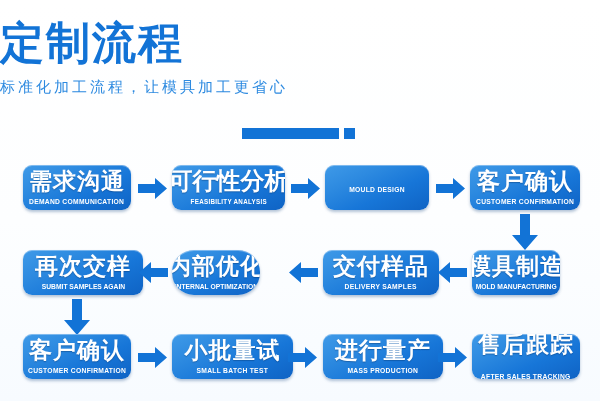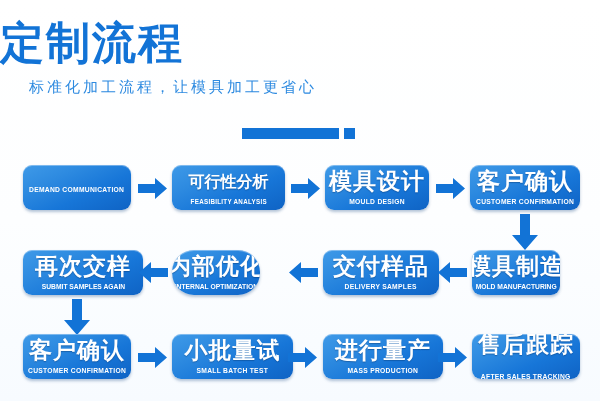--- a/index.html
+++ b/index.html
@@ -24,21 +24,20 @@
     color:#1273d6;
     margin-top:17px;
     text-shadow:0 1px 0 rgba(255,255,255,.6);
   }
   .subtitle{
     font-family:"DejaVu Sans","Liberation Sans",sans-serif;
     font-size:15px;
     letter-spacing:3px;
     color:#2d8ae0;
     margin-top:9px;
-    margin-left:29px;
   }
   .divider{position:absolute;left:0;top:128px;width:600px;height:11px;}
   .divider .bar{position:absolute;left:242px;top:0;width:97px;height:11px;background:#1273d6;}
   .divider .sq{position:absolute;left:344px;top:0;width:11px;height:11px;background:#1273d6;}
 
   
   .box{
     position:absolute;
     box-sizing:border-box;
     border-radius:9px;
@@ -65,21 +64,21 @@
     font-family:"Liberation Sans","DejaVu Sans",sans-serif;
     font-weight:bold;
     font-size:7px;
     line-height:9px;
     letter-spacing:.3px;
     margin-top:3px;
     white-space:nowrap;
     transform:scaleX(.96);
     color:#ffffff;
   }
-  .box.w5 .cn{font-size:16px;letter-spacing:0px;}
+  .box.w5 .cn{font-size:24px;letter-spacing:0px;}
   .box.w5 .en{font-size:6.5px;}
 
   
   .arrow{position:absolute;}
   .arrow svg{display:block;}
 
   
   .en.tight{letter-spacing:0px;}
 </style>
 </head>
@@ -90,20 +89,21 @@
   <div class="header">
     <div class="title">定制流程</div>
     <div class="subtitle">标准化加工流程，让模具加工更省心</div>
   </div>
   <div class="divider">
     <div class="bar"></div>
     <div class="sq"></div>
   </div>
 
   <div class="box" style="left:23px;top:165px;width:108px;height:45px;">
+    <div class="cn">需求沟通</div>
     <div class="en">DEMAND COMMUNICATION</div>
   </div>
 
   <div class="arrow" style="left:138px;top:178px;">
     <svg width="29" height="21" viewBox="0 0 29 21">
         <polygon points="0,6 17,6 17,0 29,10.5 17,21 17,15 0,15" fill="#1273d6"></polygon>
       </svg>
   </div>
 
   <div class="box w5" style="left:172px;top:165px;width:113px;height:45px;">
@@ -111,21 +111,20 @@
     <div class="en">FEASIBILITY ANALYSIS</div>
   </div>
 
   <div class="arrow" style="left:291px;top:178px;">
     <svg width="29" height="21" viewBox="0 0 29 21">
         <polygon points="0,6 17,6 17,0 29,10.5 17,21 17,15 0,15" fill="#1273d6"></polygon>
       </svg>
   </div>
 
   <div class="box" style="left:325px;top:165px;width:104px;height:45px;">
-    <div class="cn">模具设计</div>
     <div class="en">MOULD DESIGN</div>
   </div>
 
   <div class="arrow" style="left:436px;top:178px;">
     <svg width="29" height="21" viewBox="0 0 29 21">
         <polygon points="0,6 17,6 17,0 29,10.5 17,21 17,15 0,15" fill="#1273d6"></polygon>
       </svg>
   </div>
 
   <div class="box" style="left:470px;top:165px;width:110px;height:45px;">

